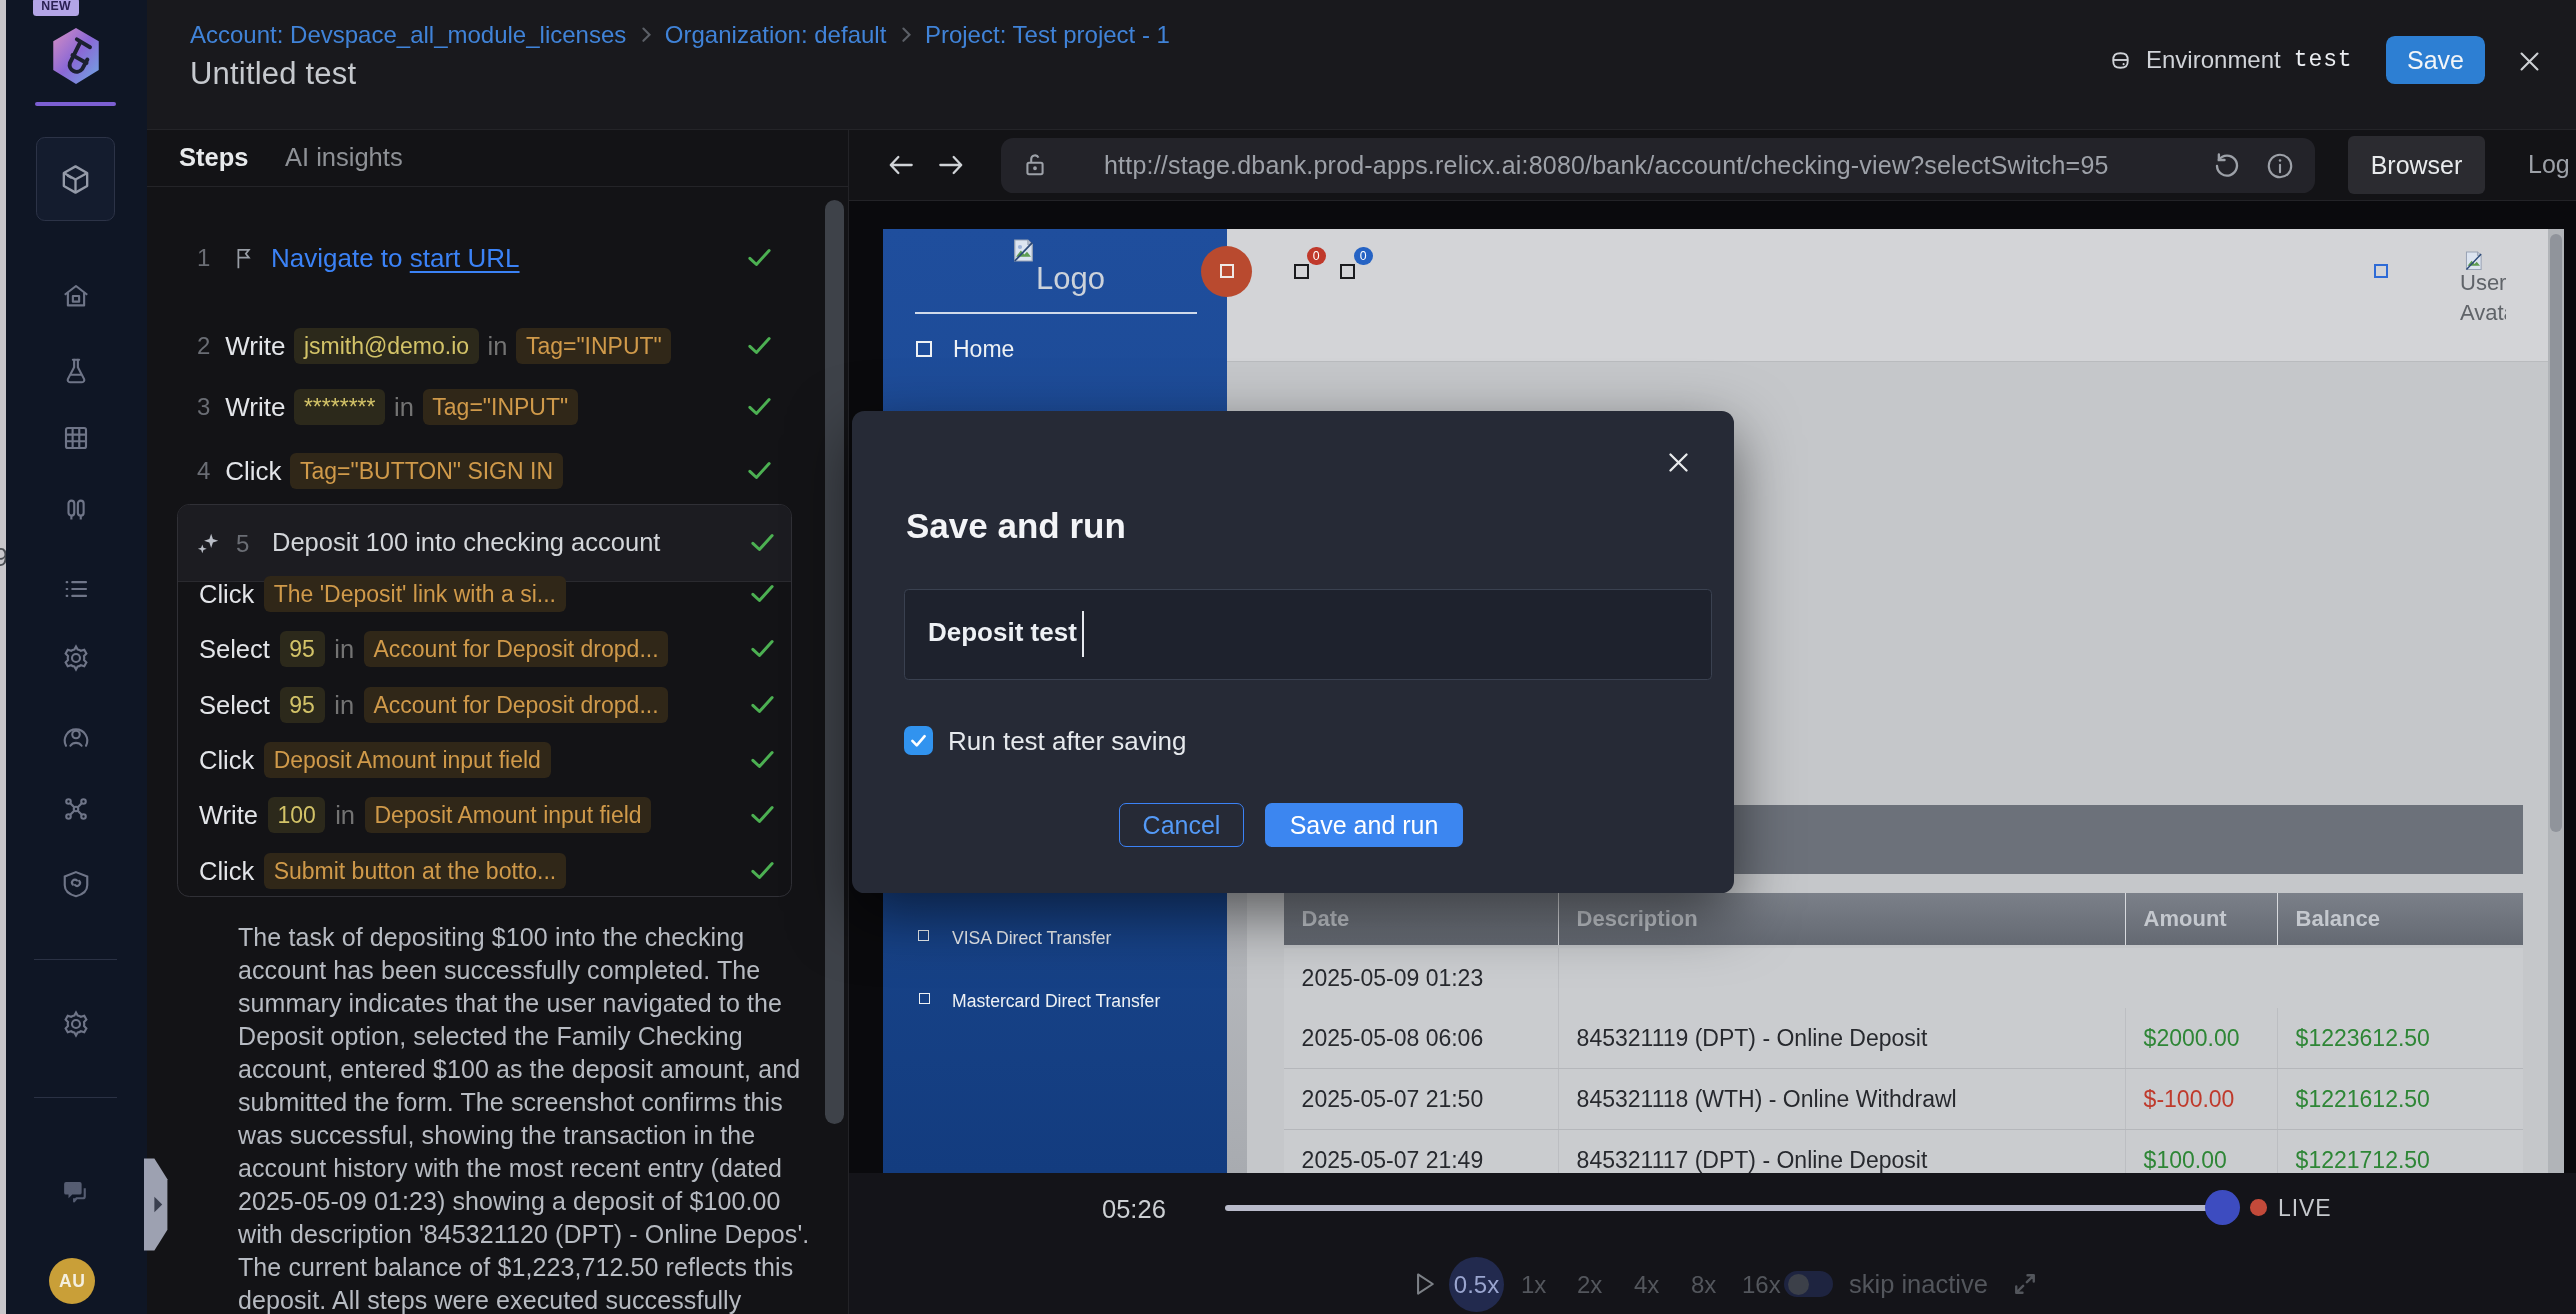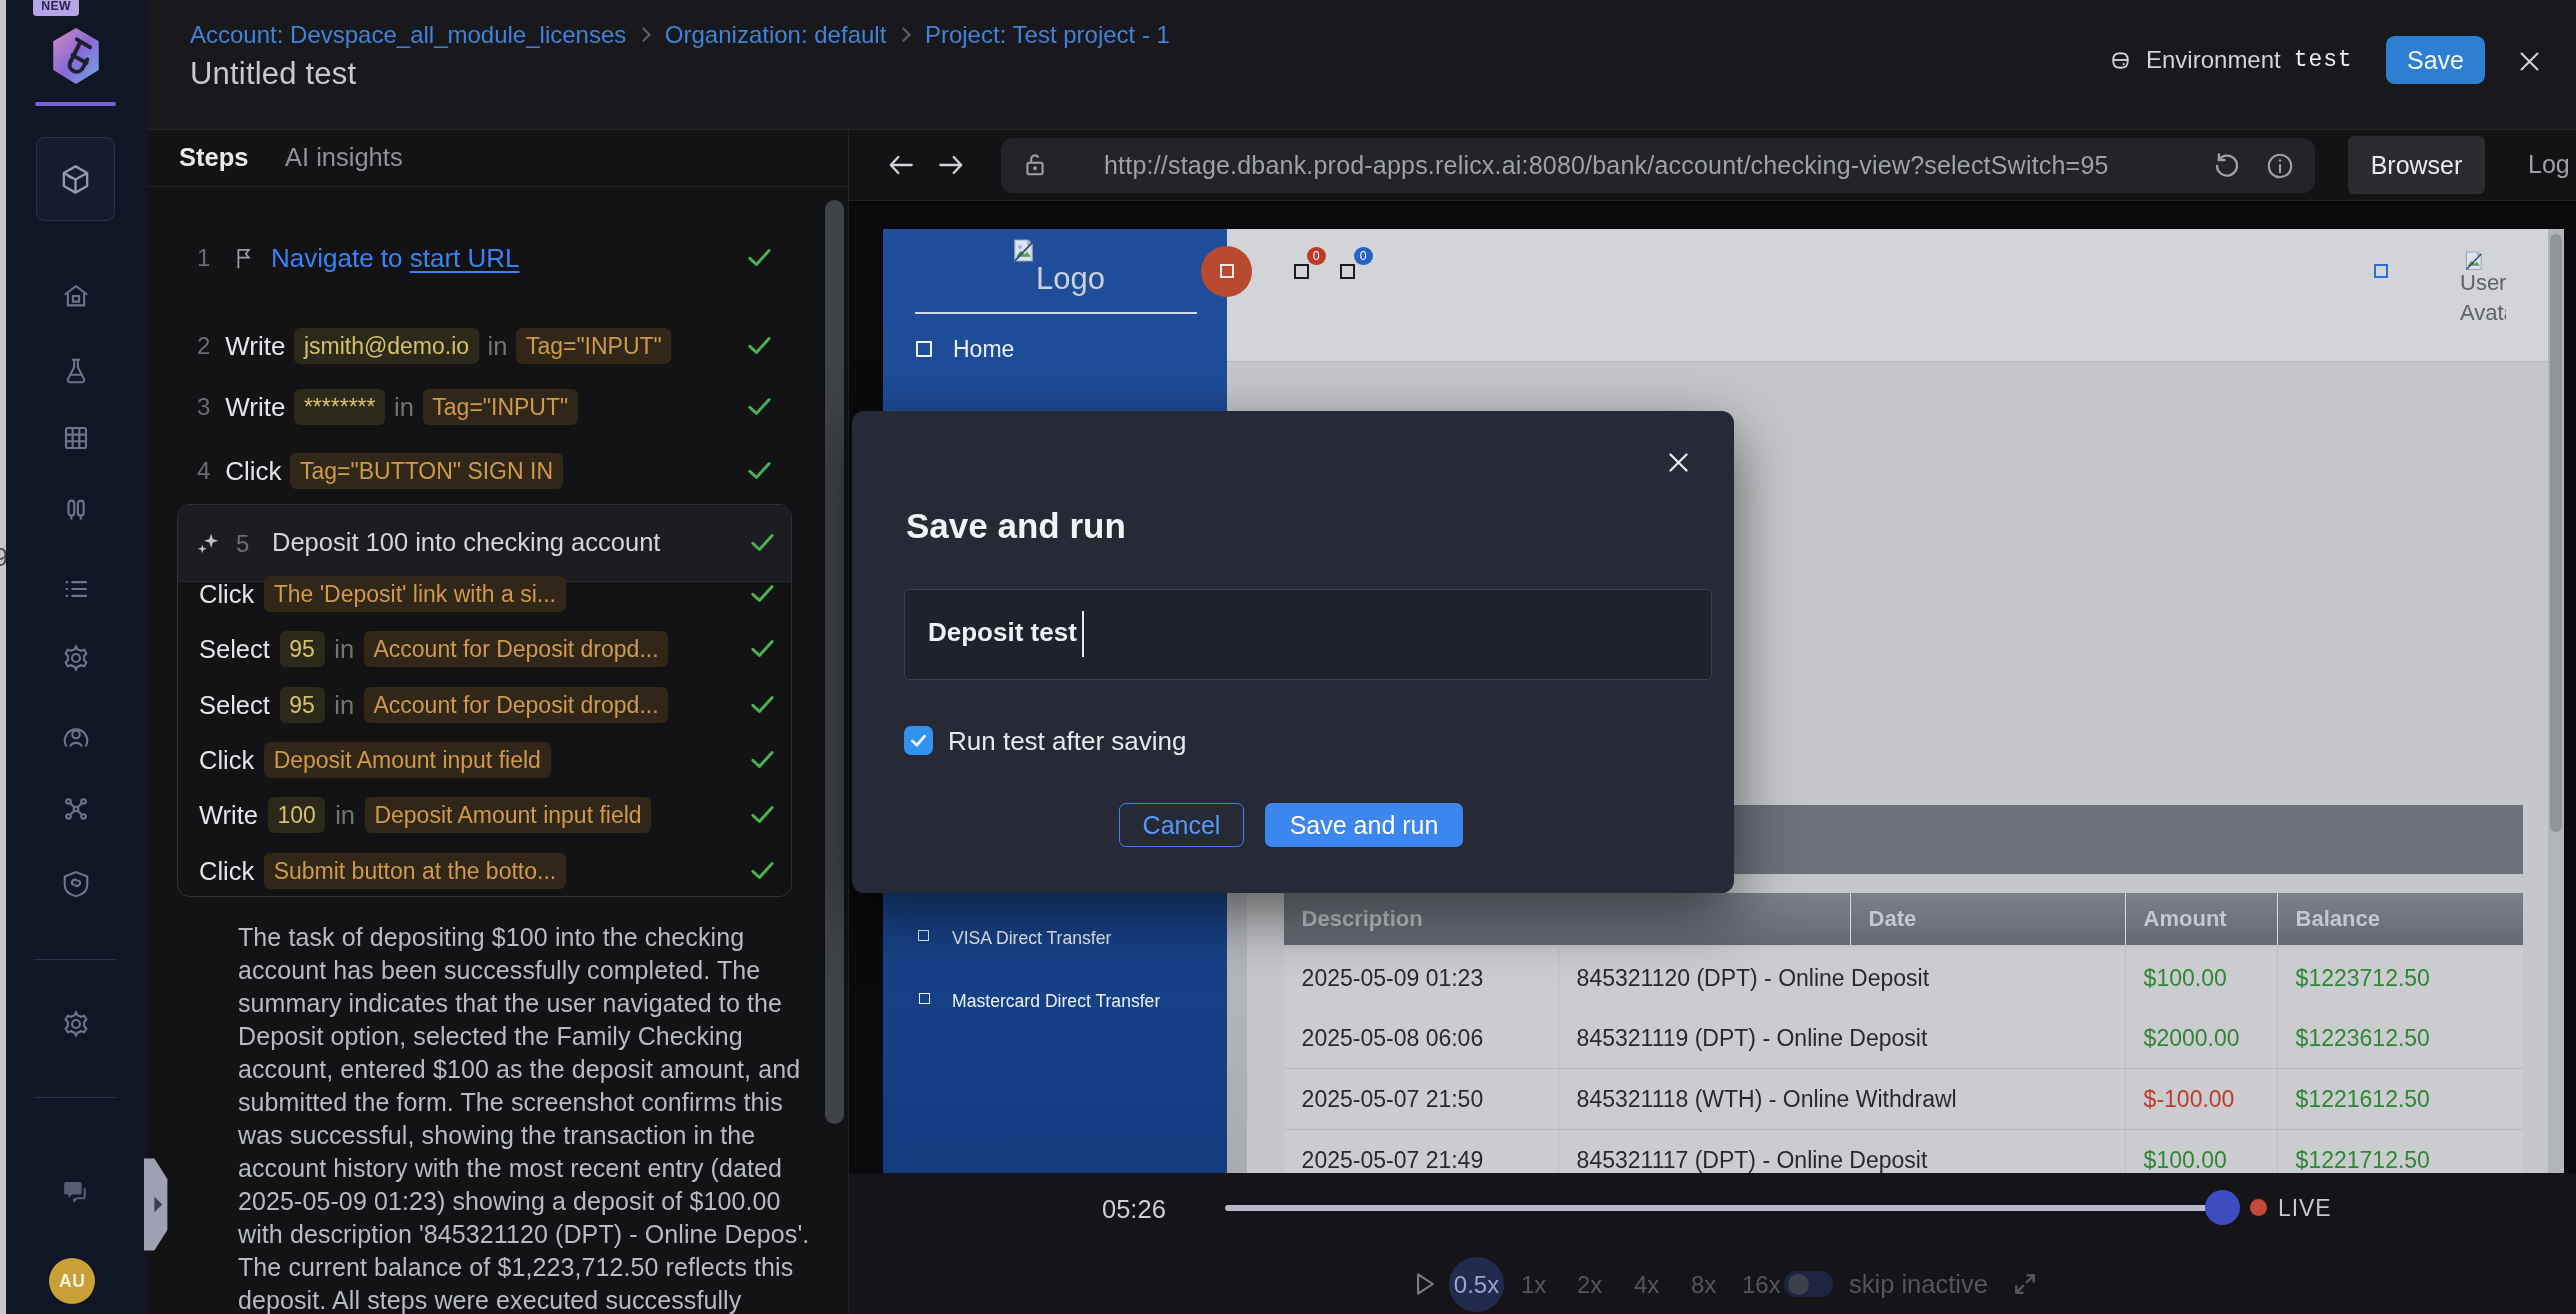--- a/index.html
+++ b/index.html
@@ -523,27 +523,27 @@
             <path d="M2 25 L22 4" stroke="#2c4a78" stroke-width="2"></path>
           </svg>
         </span>
         <span class="uavatar-txt">User Avatar</span>
       </div>
 
 
       <div id="bank-band"></div>
 
       <div id="bank-table-head">
+        <span class="th col-date" style="border-right:1.3px solid #d8dade;">Date</span>
         <span class="th col-desc" style="border-right:1.3px solid #d8dade;">Description</span>
-        <span class="th col-date" style="border-right:1.3px solid #d8dade;">Date</span>
         <span class="th col-amt" style="border-right:1.3px solid #d8dade;">Amount</span>
         <span class="th col-bal">Balance</span>
       </div>
 
-      <div class="bt-row" style="top:719px;">
+      <div class="bt-row" style="top:719px;flex-direction:column;">
         <span class="bt-cell col-date">2025-05-09 01:23</span>
         <span class="bt-cell col-desc">845321120 (DPT) - Online Deposit</span>
         <span class="bt-cell col-amt green">$100.00</span>
         <span class="bt-cell col-bal green">$1223712.50</span>
       </div>
       <div class="bt-row" style="top:779px;">
         <span class="bt-cell col-date">2025-05-08 06:06</span>
         <span class="bt-cell col-desc">845321119 (DPT) - Online Deposit</span>
         <span class="bt-cell col-amt green">$2000.00</span>
         <span class="bt-cell col-bal green">$1223612.50</span>

